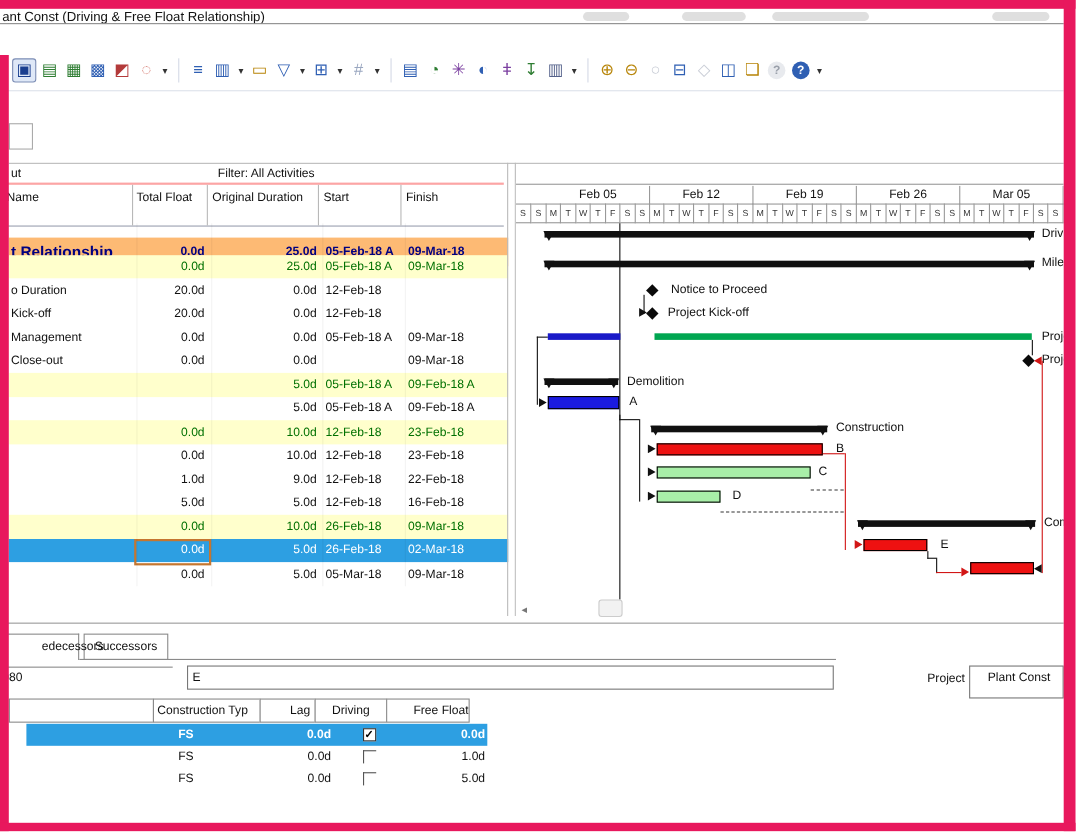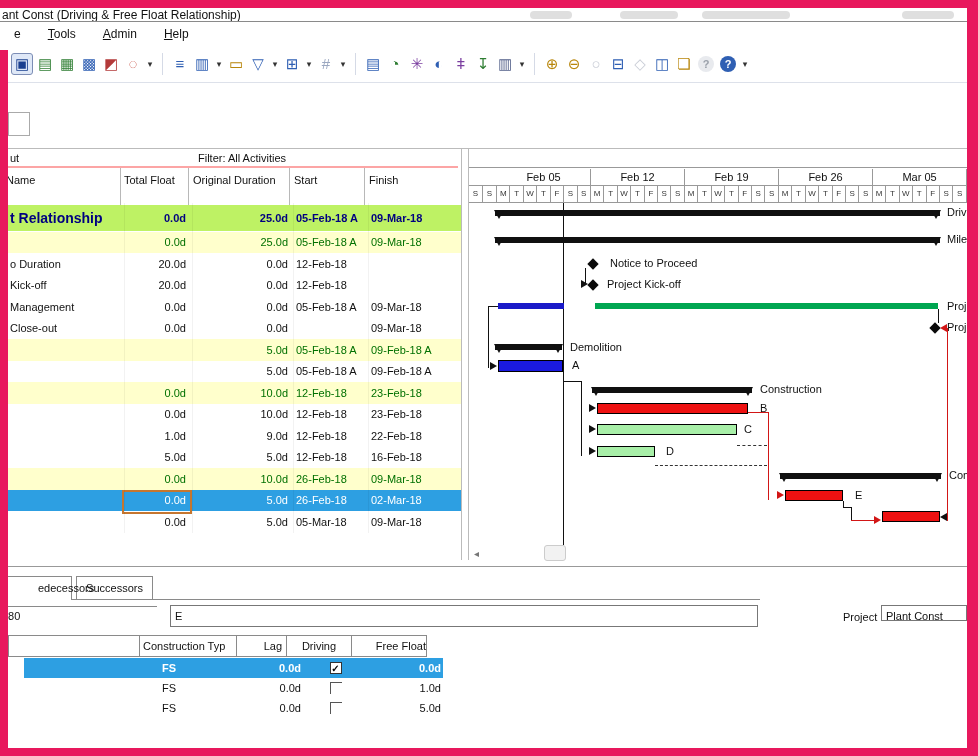--- a/index.html
+++ b/index.html
@@ -32,21 +32,21 @@
   #tbl-header{left:4px;top:166px;width:454px;height:37px;border-top:2px solid #fca5a5;border-bottom:1px solid #9aa0b0;}
   .hsep{position:absolute;top:0;width:1px;height:100%;background:#b8b8b8;}
   .hlab{position:absolute;top:6px;white-space:nowrap;}
   .trow{position:absolute;left:8px;width:454px;height:21.5px;}
   .trow .c{position:absolute;top:0;height:100%;display:flex;align-items:center;white-space:nowrap;overflow:hidden;}
   .c.name{left:2px;width:112px;}
   .c.tf{left:112px;width:66px;justify-content:flex-end;}
   .c.od{left:184px;width:96px;justify-content:flex-end;}
   .c.st{left:288px;width:74px;}
   .c.fi{left:363px;width:90px;}
-  .r-proj{background:#bef264;color:#000080;font-weight:bold;height:26px;}
+  .r-proj{background:#fdba74;color:#000080;font-weight:bold;height:26px;margin-top:11px;}
   .r-proj .c.name{font-size:14px;}
   .r-sum{background:#FFFFCC;color:#007000;}
   .r-sel{background:#2D9FE2;color:#fff;}
   .hlcell{position:absolute;left:114px;top:0;width:66px;height:20px;border:2px solid #C5762F;}
   #tbl-gridlines{left:8px;top:203px;width:454px;height:330px;pointer-events:none;}
   #tbl-gridlines div{position:absolute;top:0;width:1px;height:100%;background:rgba(0,0,0,0.05);}
   .vsplit{position:absolute;top:148px;width:1px;height:412px;background:#bbb;}
   
   #gantt{left:469px;top:165px;width:498px;height:395px;overflow:hidden;background:#fff;}
   #week-row{position:absolute;left:0;top:2px;height:18px;display:flex;border-top:1px solid #999;align-items:flex-end;}
@@ -79,22 +79,22 @@
   .tab{position:absolute;top:576px;height:24px;box-sizing:border-box;border:1px solid #8a8a8a;
        background:#fff;text-align:center;line-height:22px;}
   #tab-pred{left:0;width:72px;border-bottom:none;z-index:2;padding-left:37px;}
   #tab-succ{left:76px;width:77px;}
   #tabs-baseline{left:72px;top:599px;width:688px;height:1px;background:#8a8a8a;}
   #id-field-line{left:0;top:606px;width:157px;height:1px;background:#8a8a8a;}
   #act-id{left:2px;top:610px;}
   #act-name-box{left:170px;top:605px;width:588px;height:22px;border:1px solid #777;box-sizing:border-box;
                 line-height:20px;padding-left:4px;background:#fff;}
   #project-label{left:843px;top:611px;}
-  #project-box{left:881px;top:605px;width:86px;height:16px;border:1px solid #777;box-sizing:border-box;
-               line-height:20px;padding-left:4px;background:#fff;}
+  #project-box{left:881px;top:605px;width:86px;height:30px;border:1px solid #777;box-sizing:border-box;
+               line-height:20px;padding-left:16px;background:#fff;}
   .ghcell{position:absolute;top:635px;height:22px;box-sizing:border-box;border:1px solid #8a8a8a;
           background:#fff;line-height:20px;white-space:nowrap;overflow:hidden;}
   .grow{position:absolute;left:24px;width:419px;height:20px;}
   .grow .gc{position:absolute;top:0;height:100%;display:flex;align-items:center;white-space:nowrap;}
   .gc.rel{left:135px;width:90px;padding-left:3px;}
   .gc.lag{left:229px;width:48px;justify-content:flex-end;}
   .gc.drv{left:279px;width:65px;justify-content:center;}
   .gc.ff{left:344px;width:73px;justify-content:flex-end;}
   .grow.sel{background:#2D9FE2;color:#fff;font-weight:bold;}
   .cb{width:12px;height:12px;box-sizing:border-box;background:#fff;border:1px solid #333;
@@ -107,26 +107,20 @@
 
 <div id="screen">
 
   <div class="abs" id="title-text">ant Const (Driving &amp; Free Float Relationship)</div>
   <div class="blur-pill" style="left:530px;top:11px;width:42px;"></div>
   <div class="blur-pill" style="left:620px;top:11px;width:58px;"></div>
   <div class="blur-pill" style="left:702px;top:11px;width:88px;"></div>
   <div class="blur-pill" style="left:902px;top:11px;width:52px;"></div>
   <div class="abs" id="titlebar-line"></div>
 
-  <div class="abs" id="menubar">
-    <span class="mi no-ul">e</span>
-    <span class="mi">Tools</span>
-    <span class="mi">Admin</span>
-    <span class="mi">Help</span>
-  </div>
 
   <div class="abs" id="toolbar">
       <span class="tbi boxed" style="color: rgb(26, 63, 143);">▣</span>
       <span class="tbi" style="color: rgb(46, 125, 50);">▤</span>
       <span class="tbi" style="color: rgb(46, 125, 50);">▦</span>
       <span class="tbi" style="color: rgb(47, 95, 179);">▩</span>
       <span class="tbi" style="color: rgb(179, 58, 58);">◩</span>
       <span class="tbi" style="color: rgb(192, 57, 43);">◌</span>
       <span class="tbi caret">▾</span>
       <span class="tbsep"></span>

